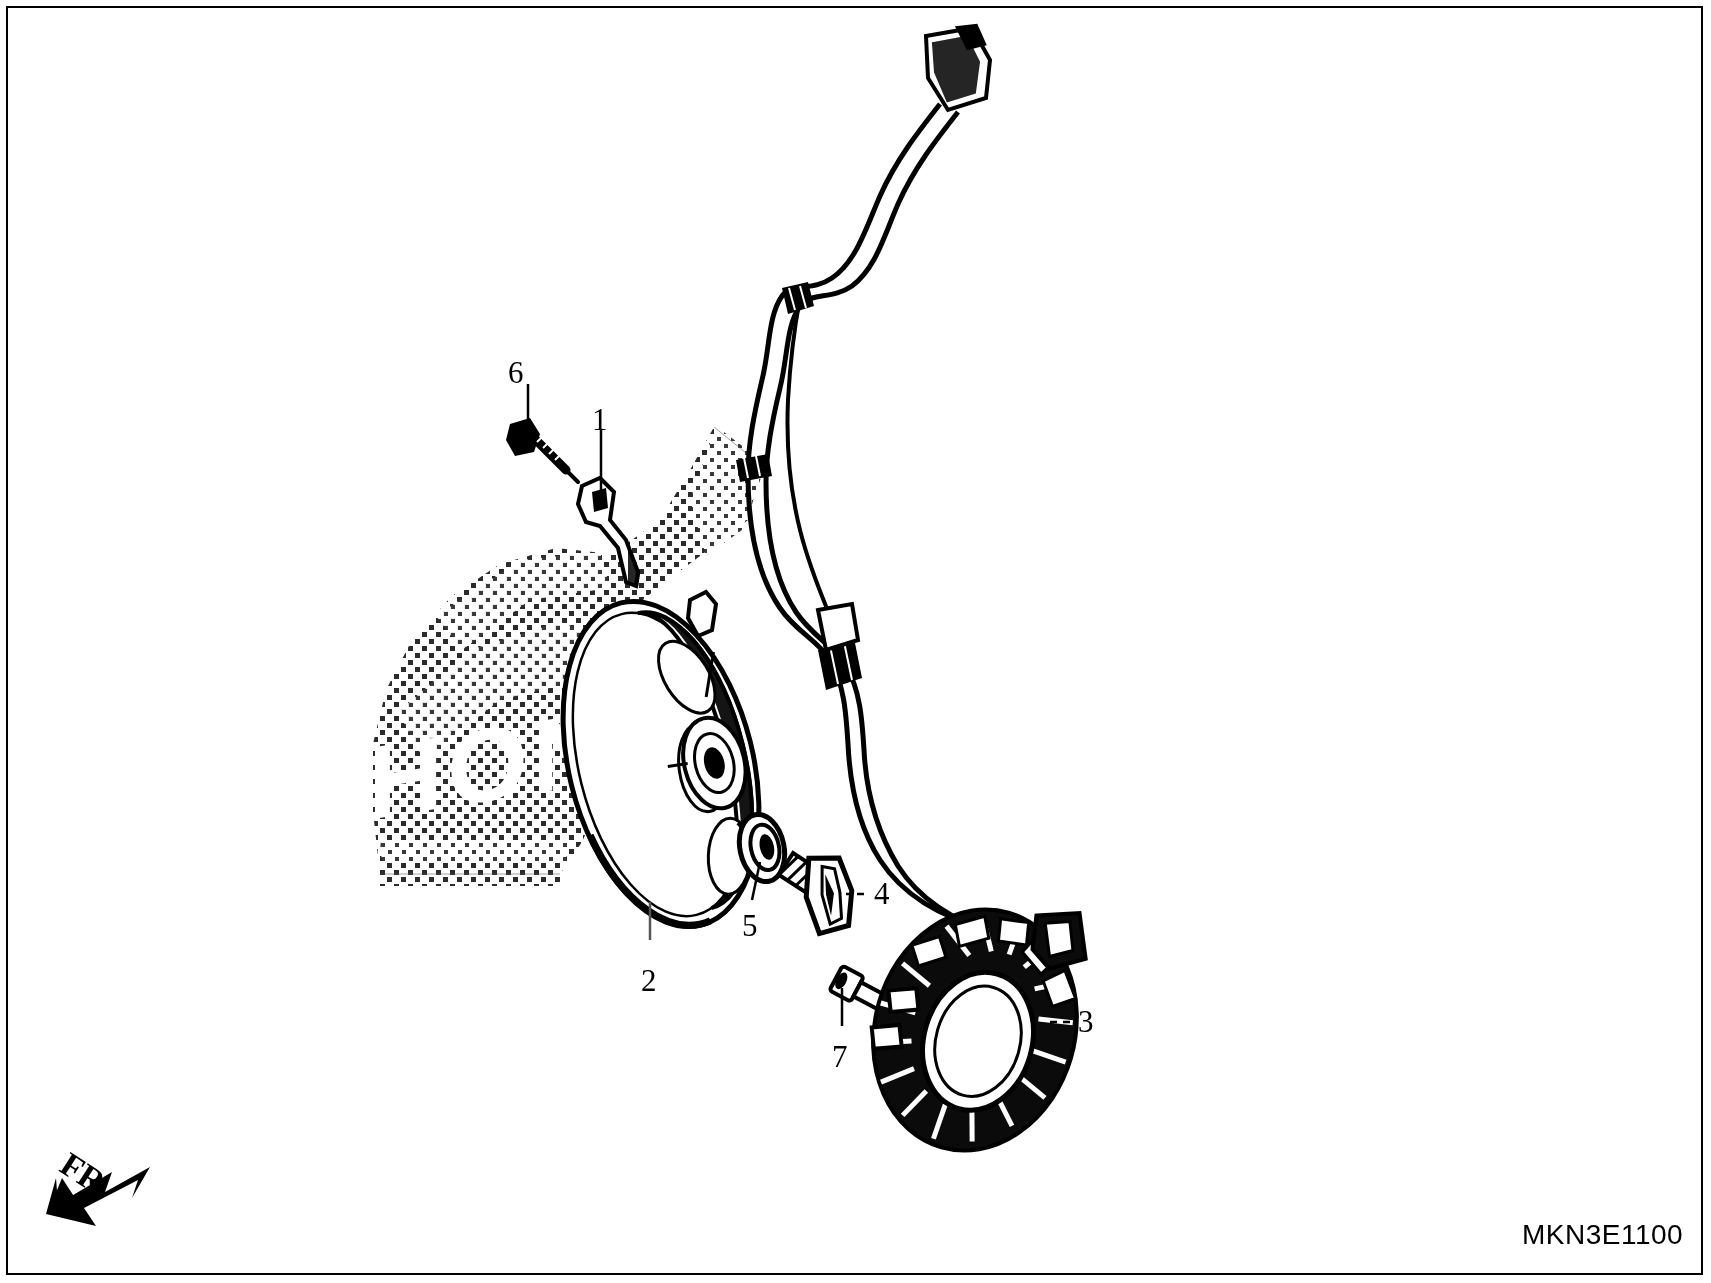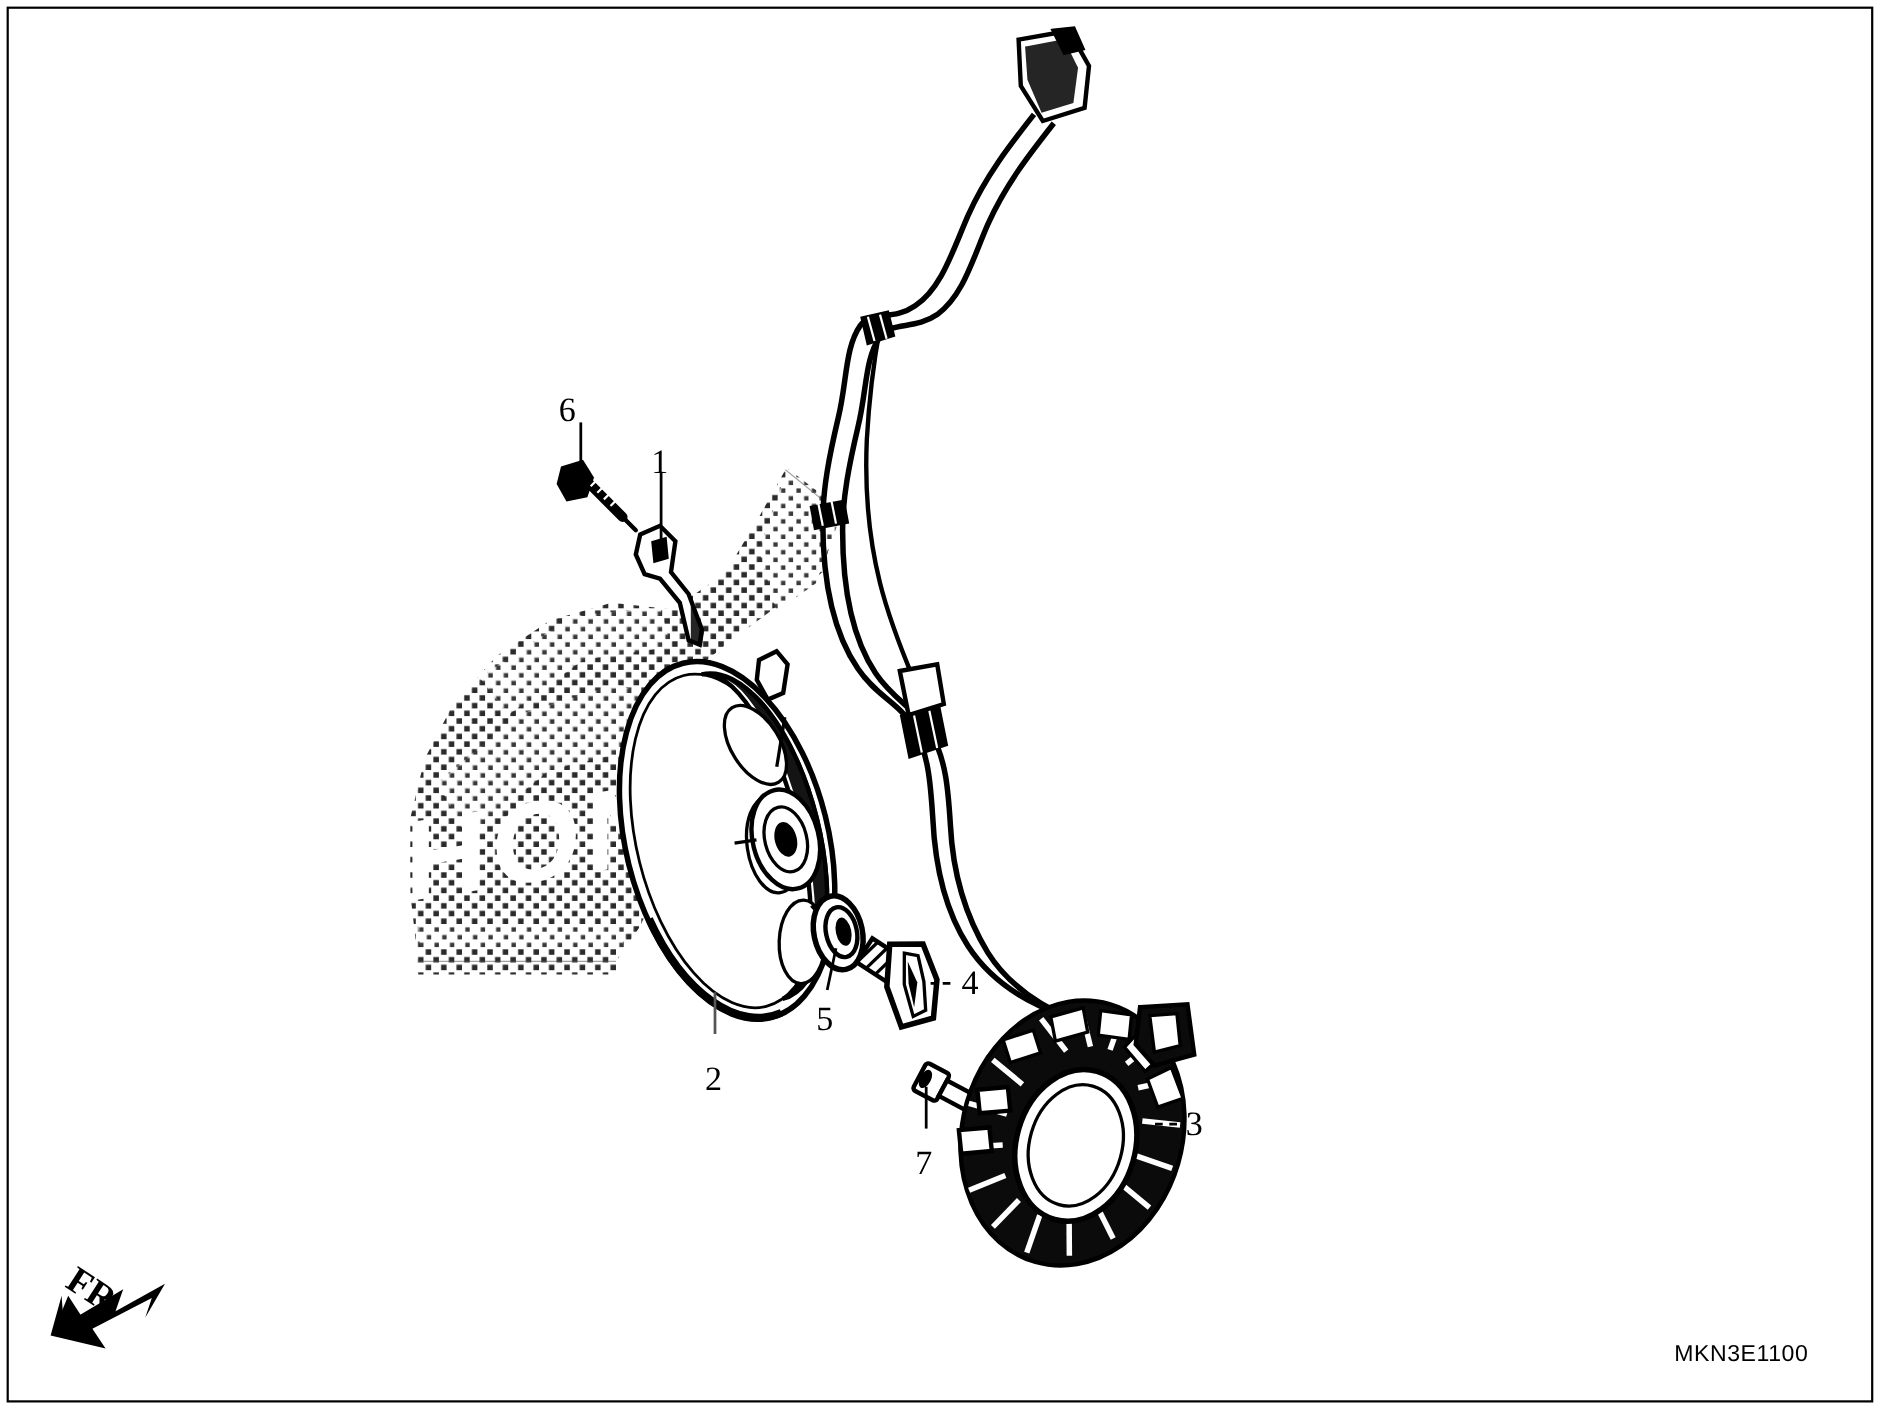--- a/index.html
+++ b/index.html
@@ -42,21 +42,21 @@
     color: #000;
     line-height: 1;
     letter-spacing: 0px;
     user-select: none;
   }
   #code {
     position: absolute;
     left: 1522px;
     top: 1219px;
     font-family: "Liberation Sans", sans-serif;
-    font-size: 21px;
+    font-size: 28px;
     letter-spacing: 0.5px;
     color: #000;
     white-space: nowrap;
   }
   #fr-label {
     position: absolute;
     left: 74px;
     top: 1145px;
     font-family: "Liberation Serif", serif;
     font-size: 34px;

